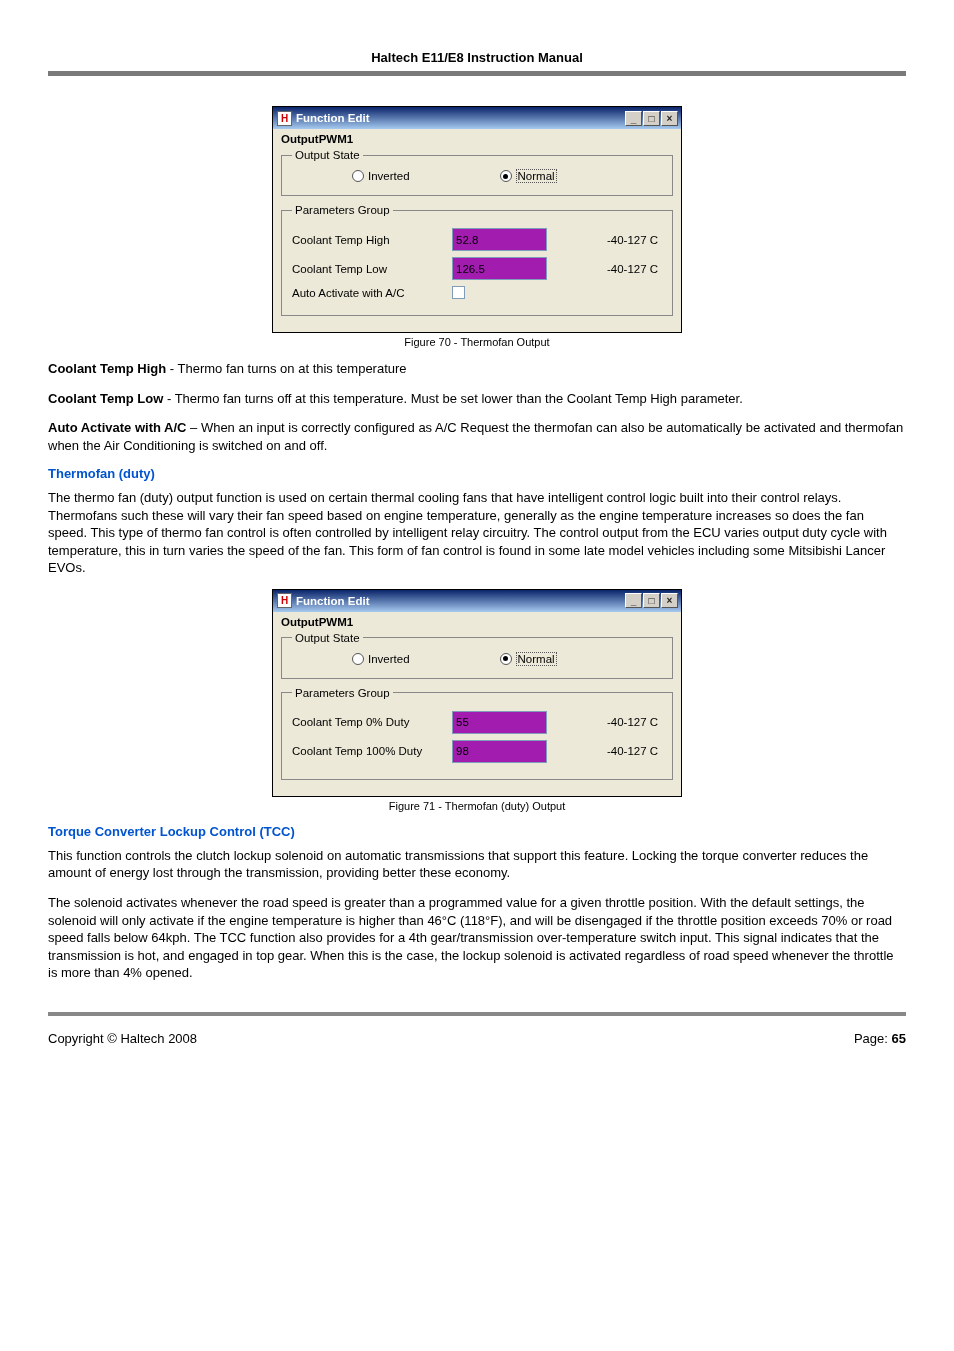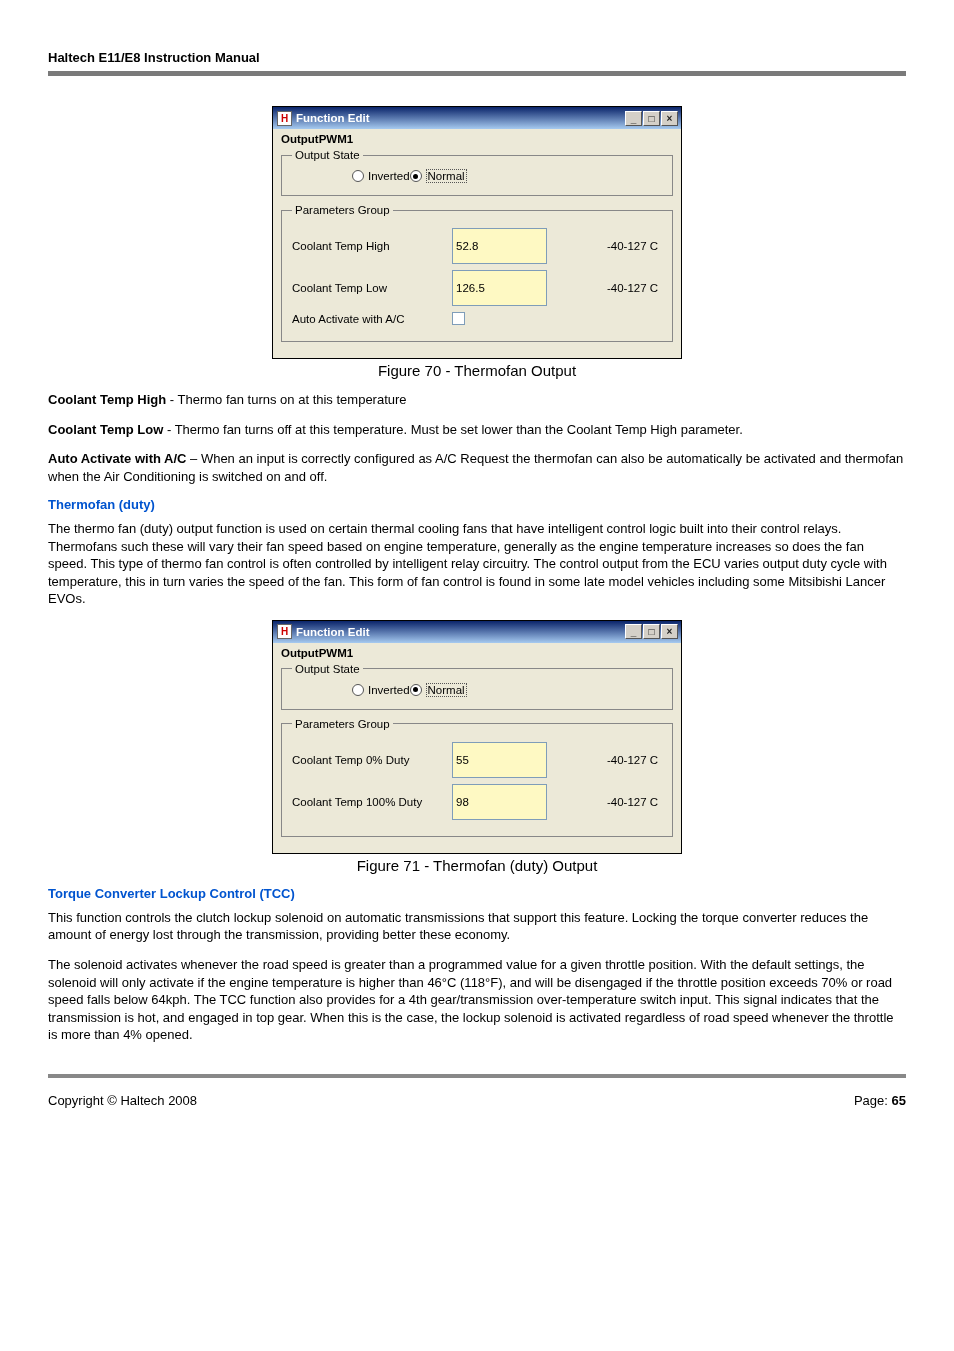--- a/index.html
+++ b/index.html
@@ -9,20 +9,21 @@
     font-family: Arial, Helvetica, sans-serif;
     font-size: 13px;
     color: #000;
     background: #fff;
     width: 954px;
   }
   .header-title {
     font-weight: bold;
     font-size: 13px;
     margin-bottom: 6px;
+    text-align: center;
   }
   .hr-thick {
     height: 5px;
     background: #7a7a7a;
     border: none;
     margin: 0 0 30px 0;
   }
   .hr-thin {
     height: 4px;
     background: #888;
@@ -65,42 +66,42 @@
     font-family: Arial;
   }
   .dialog-body { padding: 2px 8px 8px 8px; }
   .dlg-field-label { font-weight: bold; font-size: 11.5px; margin: 2px 0 4px 0; }
   fieldset {
     border: 1px solid #888;
     margin: 4px 0 8px 0;
     padding: 6px 10px 10px 10px;
   }
   legend { font-size: 11.5px; padding: 0 3px; }
-  .radio-row { display: flex; padding: 2px 0 2px 60px; }
+  .radio-row { display: flex; gap: 90px; padding: 2px 0 2px 60px; }
   .radio-item { display: flex; align-items: center; gap: 4px; }
   .radio {
     width: 12px; height: 12px; border: 1px solid #555; border-radius: 50%;
     display: inline-flex; align-items: center; justify-content: center; background: #fff;
   }
   .radio .dot { width: 5px; height: 5px; border-radius: 50%; background: #000; }
   .dotted-focus { border: 1px dotted #555; padding: 0 1px; text-align: right; }
   .param-row { display: flex; align-items: center; margin: 6px 0; }
   .param-label { width: 160px; }
   .param-input {
-    width: 95px; height: 36px;
-    background: #fef9c3; border: 1px solid #7f9db9;
+    width: 95px; height: 23px;
+    background: #a21caf; border: 1px solid #7f9db9;
     padding: 1px 3px;
     font-family: Tahoma, Arial; font-size: 11.5px;
   }
   .param-range { margin-left: 60px; }
   .checkbox {
     width: 13px; height: 13px; border: 1px solid #7f9db9; background: #fff;
     display: inline-block;
   }
-  .caption { text-align: center; font-family: Arial; font-size: 15px; margin: 3px 0 12px 0; }
+  .caption { text-align: center; font-family: Arial; font-size: 11px; margin: 3px 0 12px 0; }
   .indent { margin-left: 50px; margin-right: 10px; }
   .para { margin: 6px 0 12px 0; line-height: 1.35; }
   .sec-title { color: #0054cf; font-weight: bold; font-size: 13px; margin: 6px 0 8px 0; }
   .bold { font-weight: bold; }
   .footer { display: flex; justify-content: space-between; margin-top: 12px; font-size: 13px; }
 </style>
 </head>
 <body>
 
 <div class="header-title">Haltech E11/E8 Instruction Manual</div>

